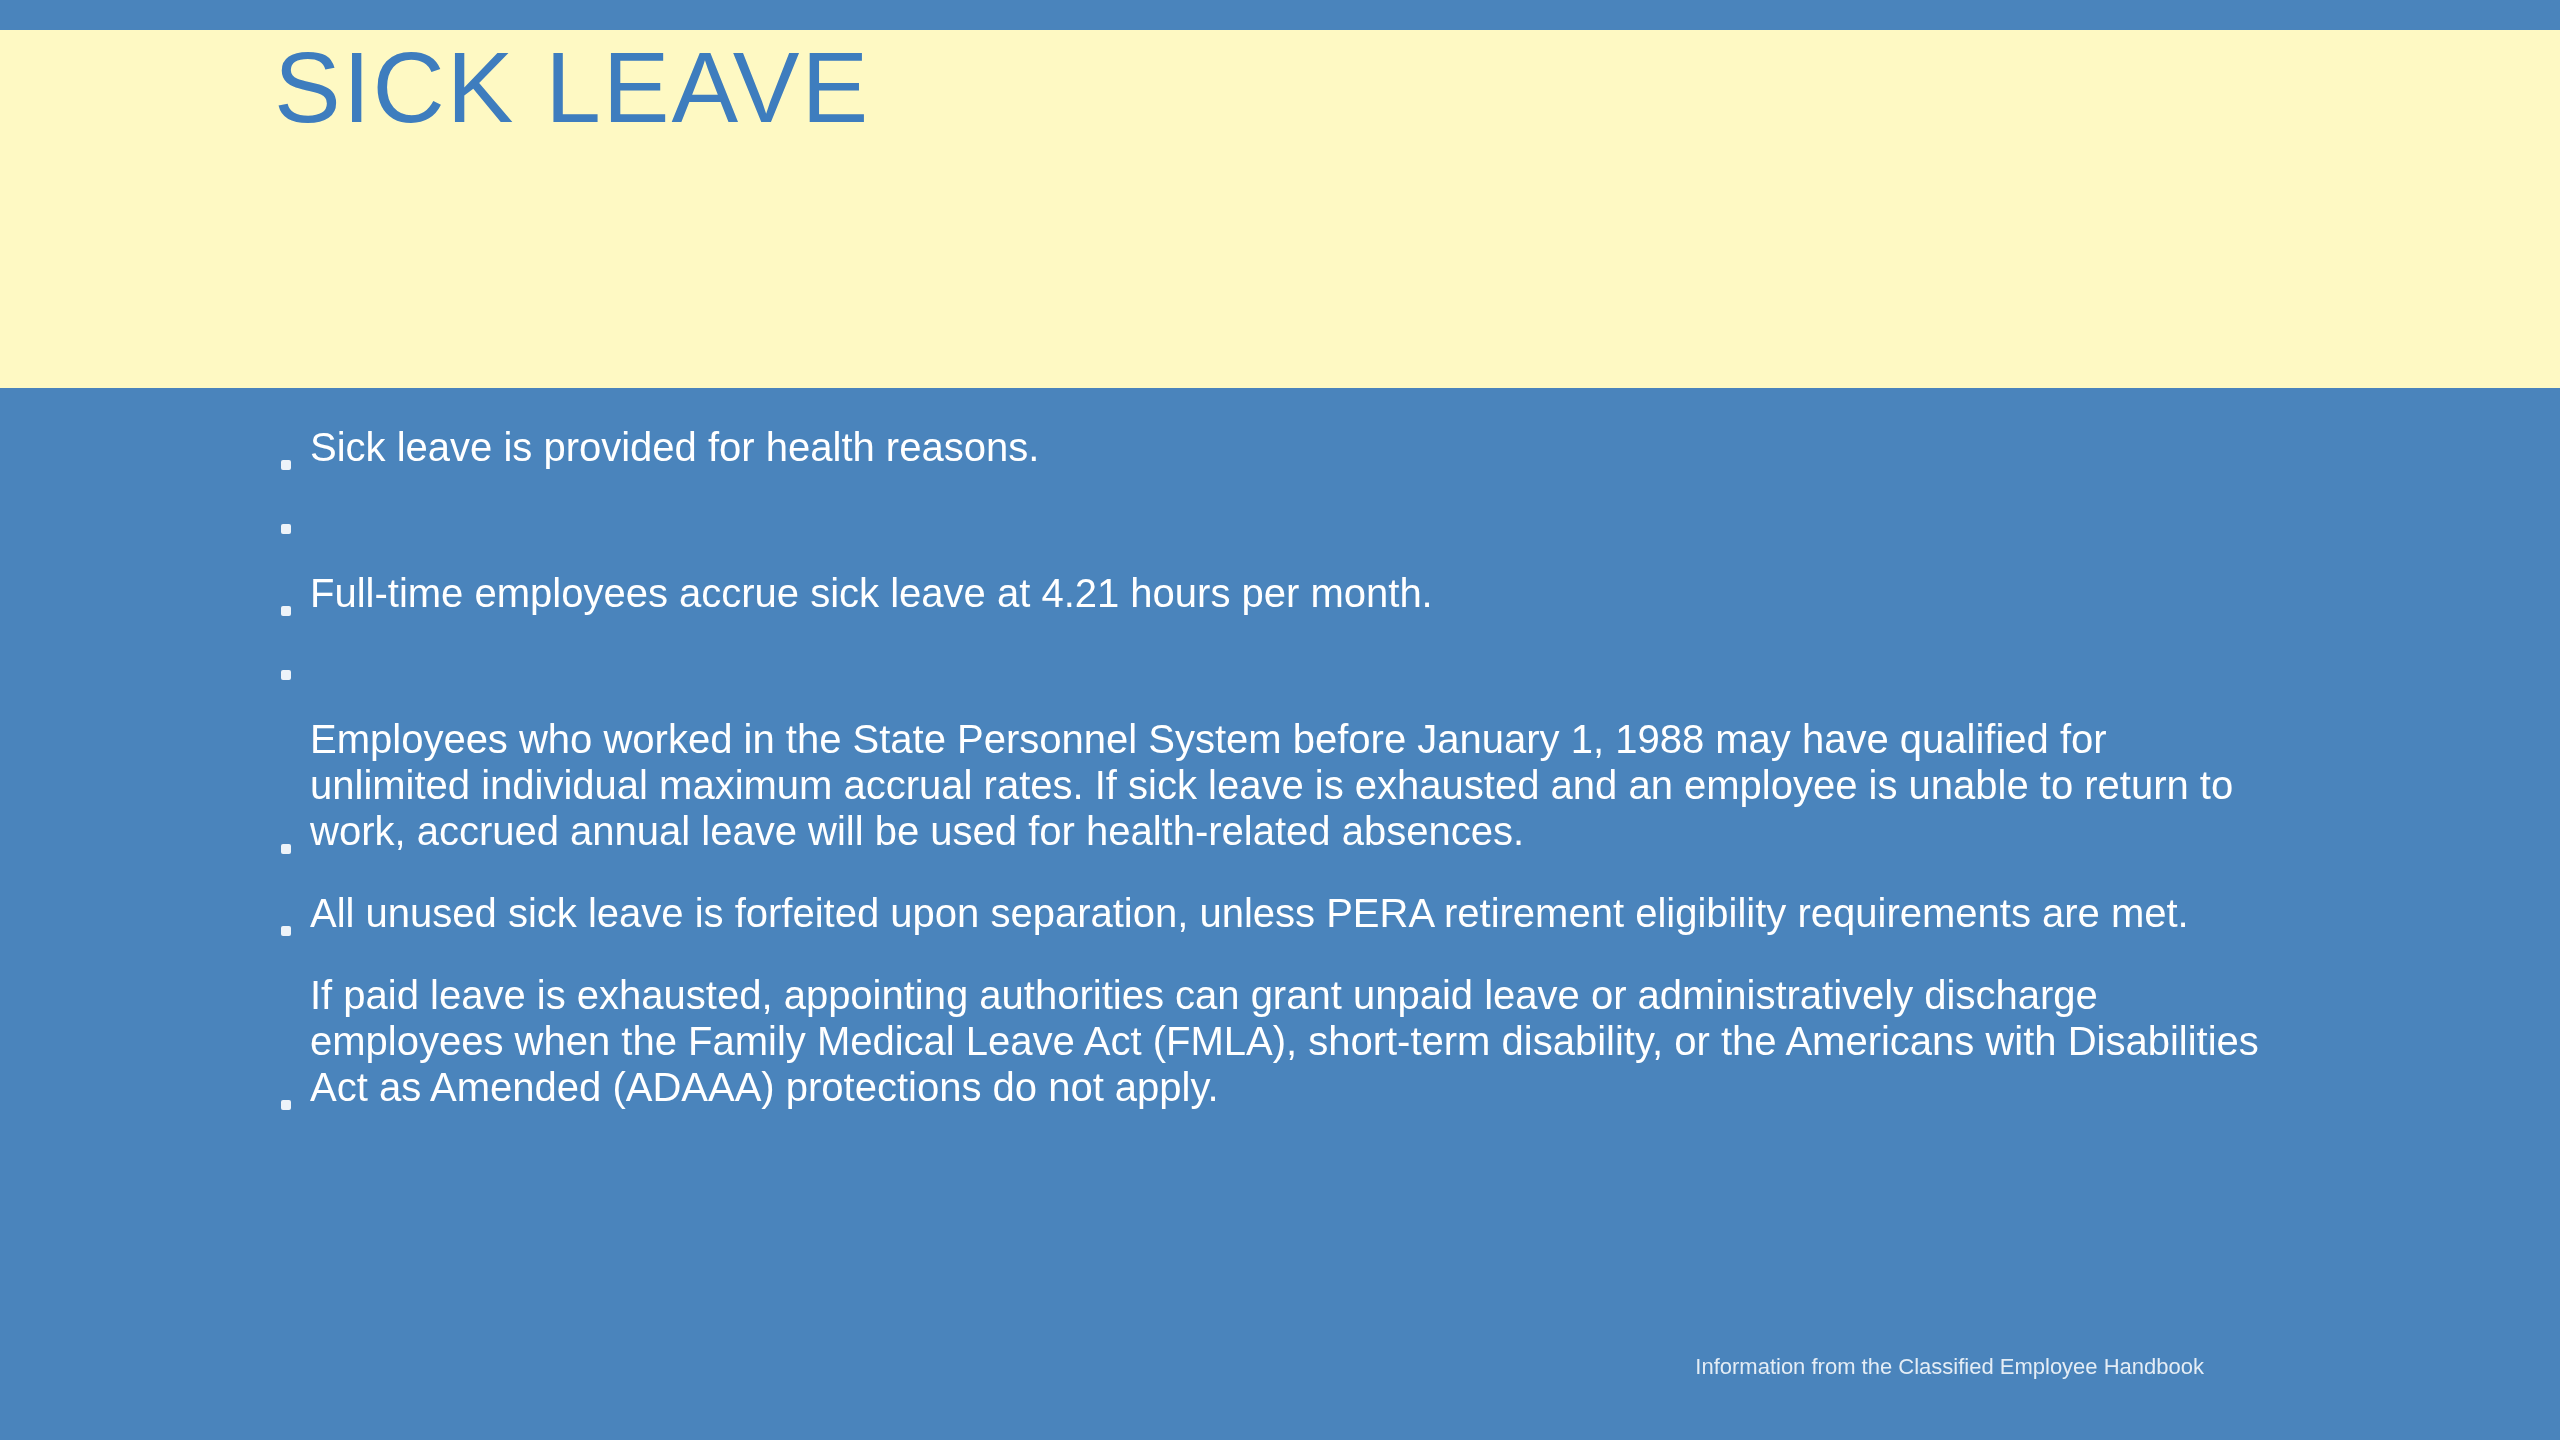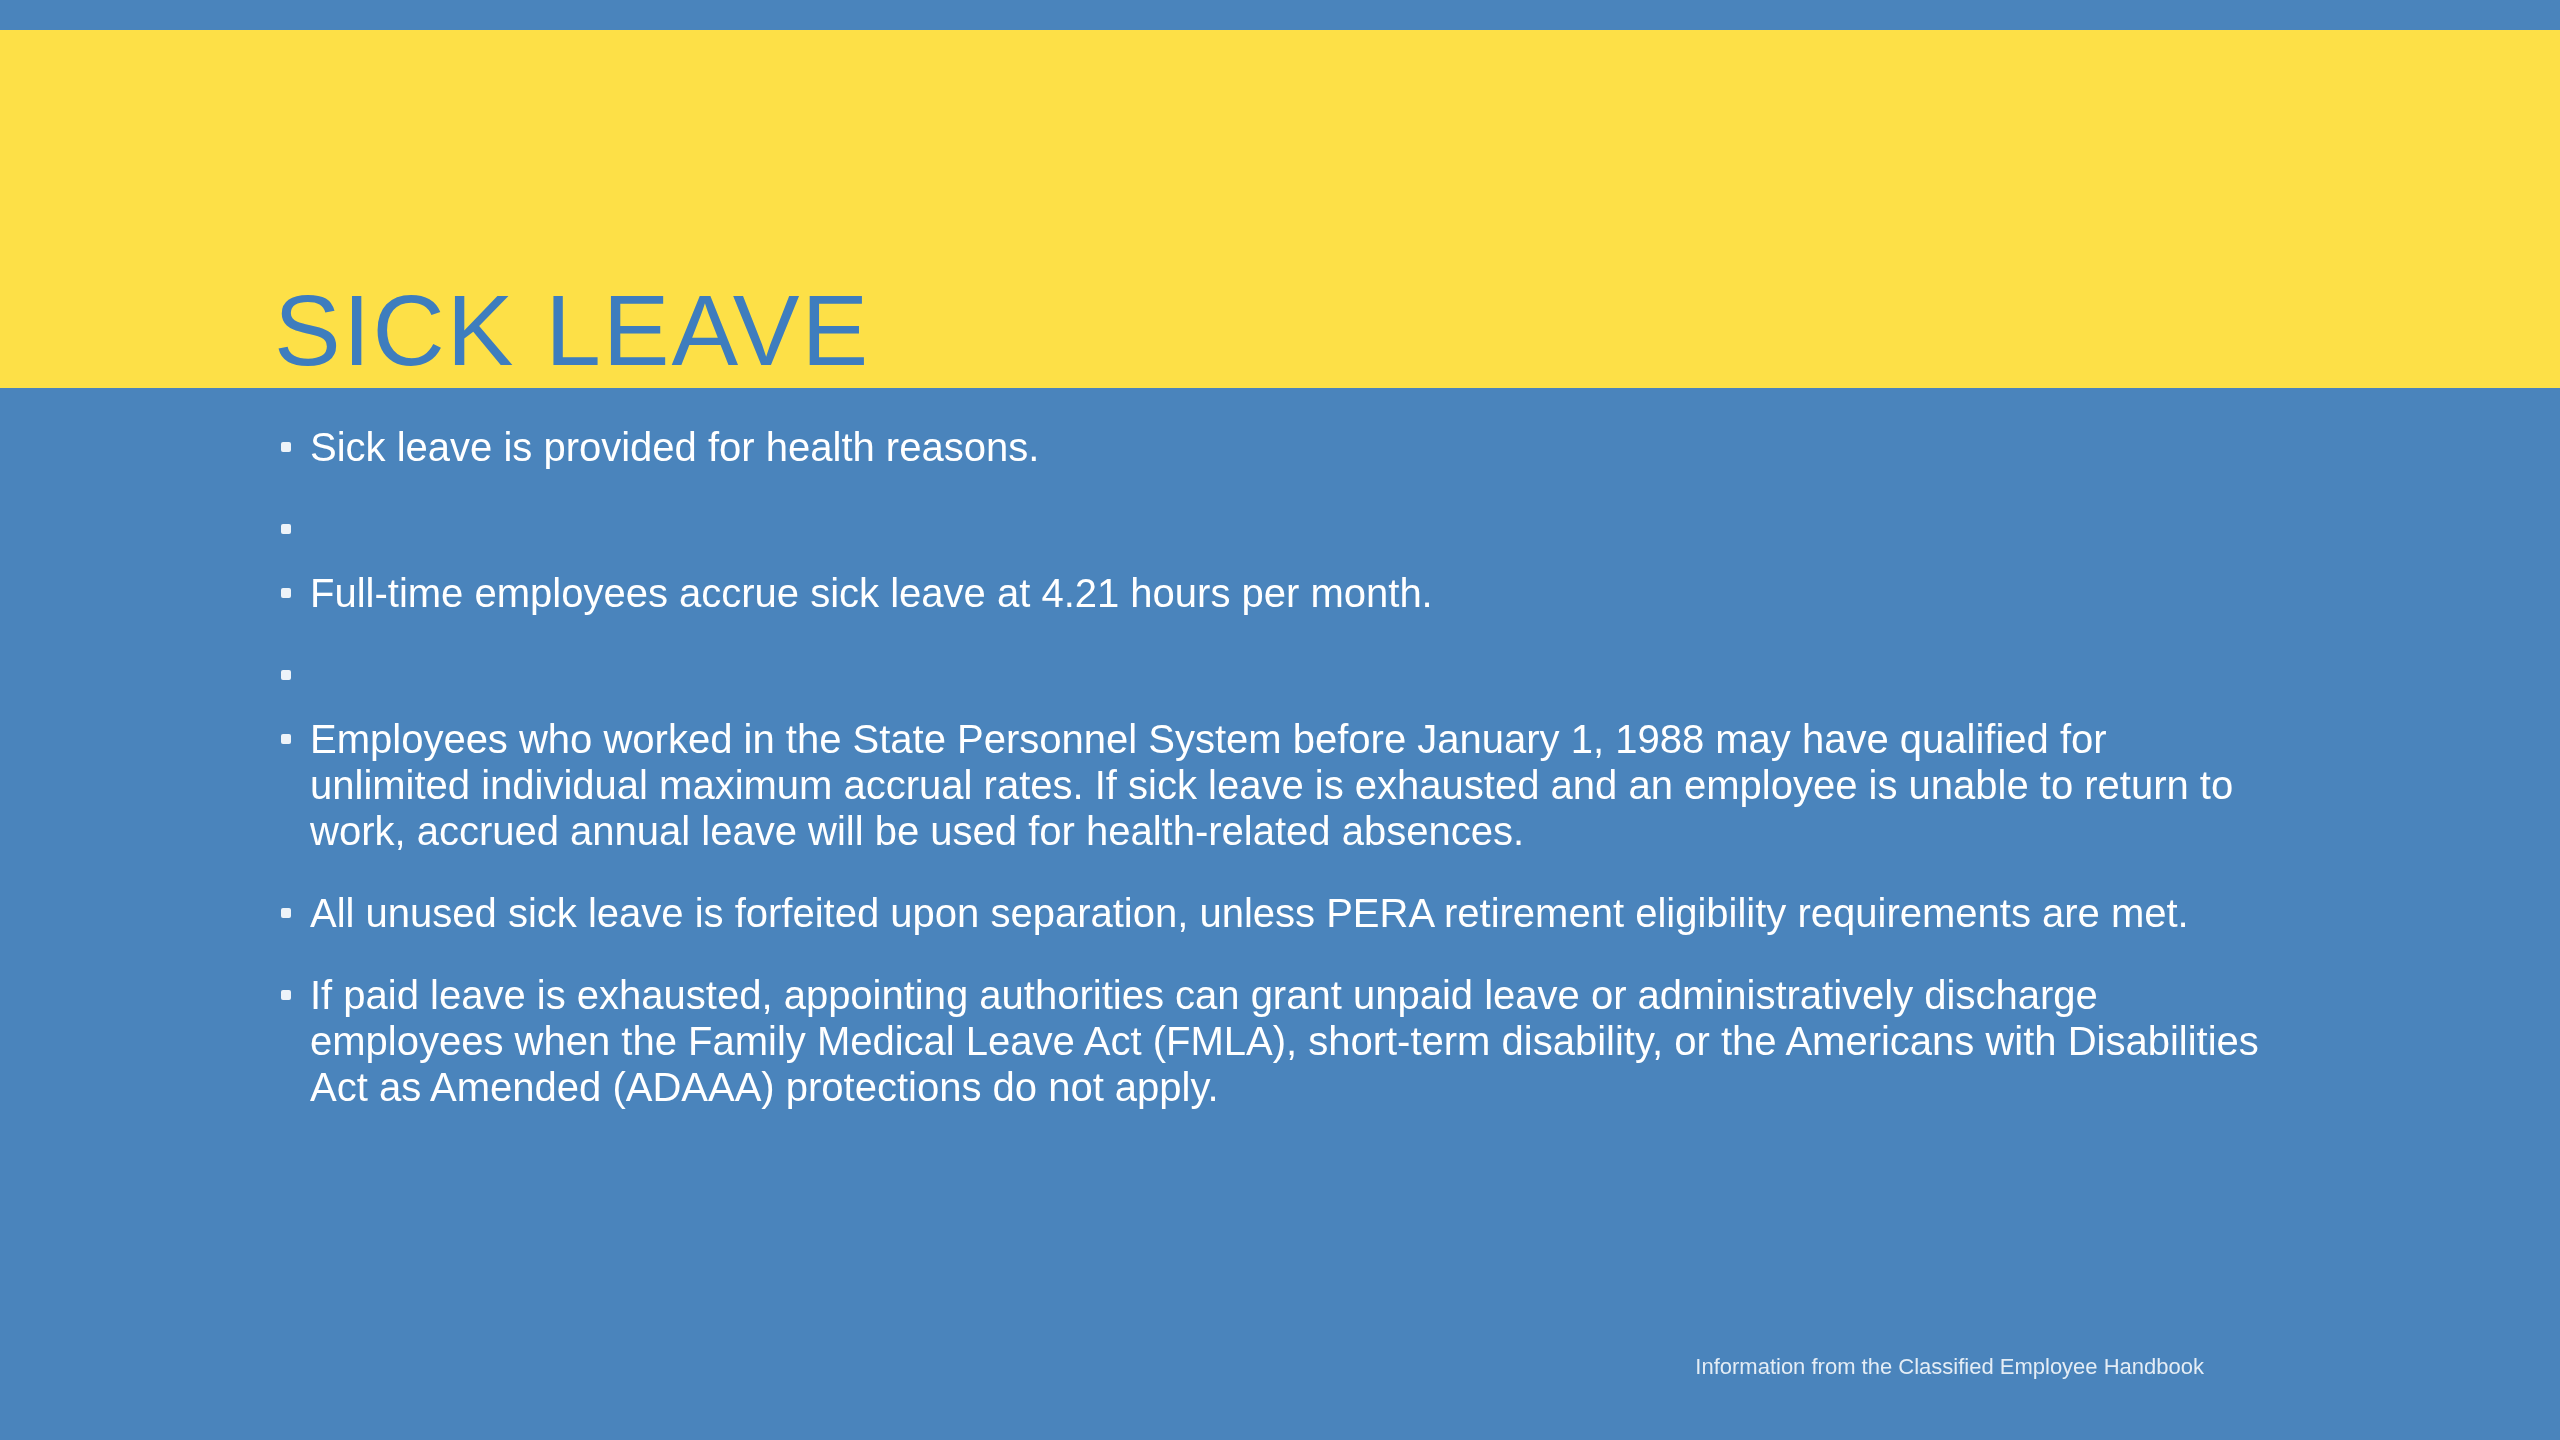--- a/index.html
+++ b/index.html
@@ -25,23 +25,23 @@
     width: 100%;
     height: 30px;
     background: var(--slide-blue, #4A84BC);
   }
 
   .header {
     position: absolute;
     top: 30px; left: 0;
     width: 100%;
     height: 358px;
-    background: #fde047;
+    background: #fef9c3;
     display: flex;
-    align-items: flex-end;
+    align-items: flex-start;
     padding-left: 274px;
   }
 
   .title {
     font-size: 100px;
     font-weight: 400;
     letter-spacing: 2px;
     color: var(--title-blue, #3E7DBE);
     text-transform: uppercase;
   }
@@ -54,21 +54,21 @@
     background: var(--slide-blue, #4A84BC);
     padding: 36px 290px 0 281px;
   }
 
   .bullets {
     list-style: none;
   }
 
   .bullet {
     display: flex;
-    align-items: flex-start;
+    align-items: flex-end;
     margin-bottom: 36px;
   }
 
   .dot {
     flex: 0 0 auto;
     width: 10px;
     height: 10px;
     margin-top: 18px;
     margin-right: 19px;
     border-radius: 2px;

